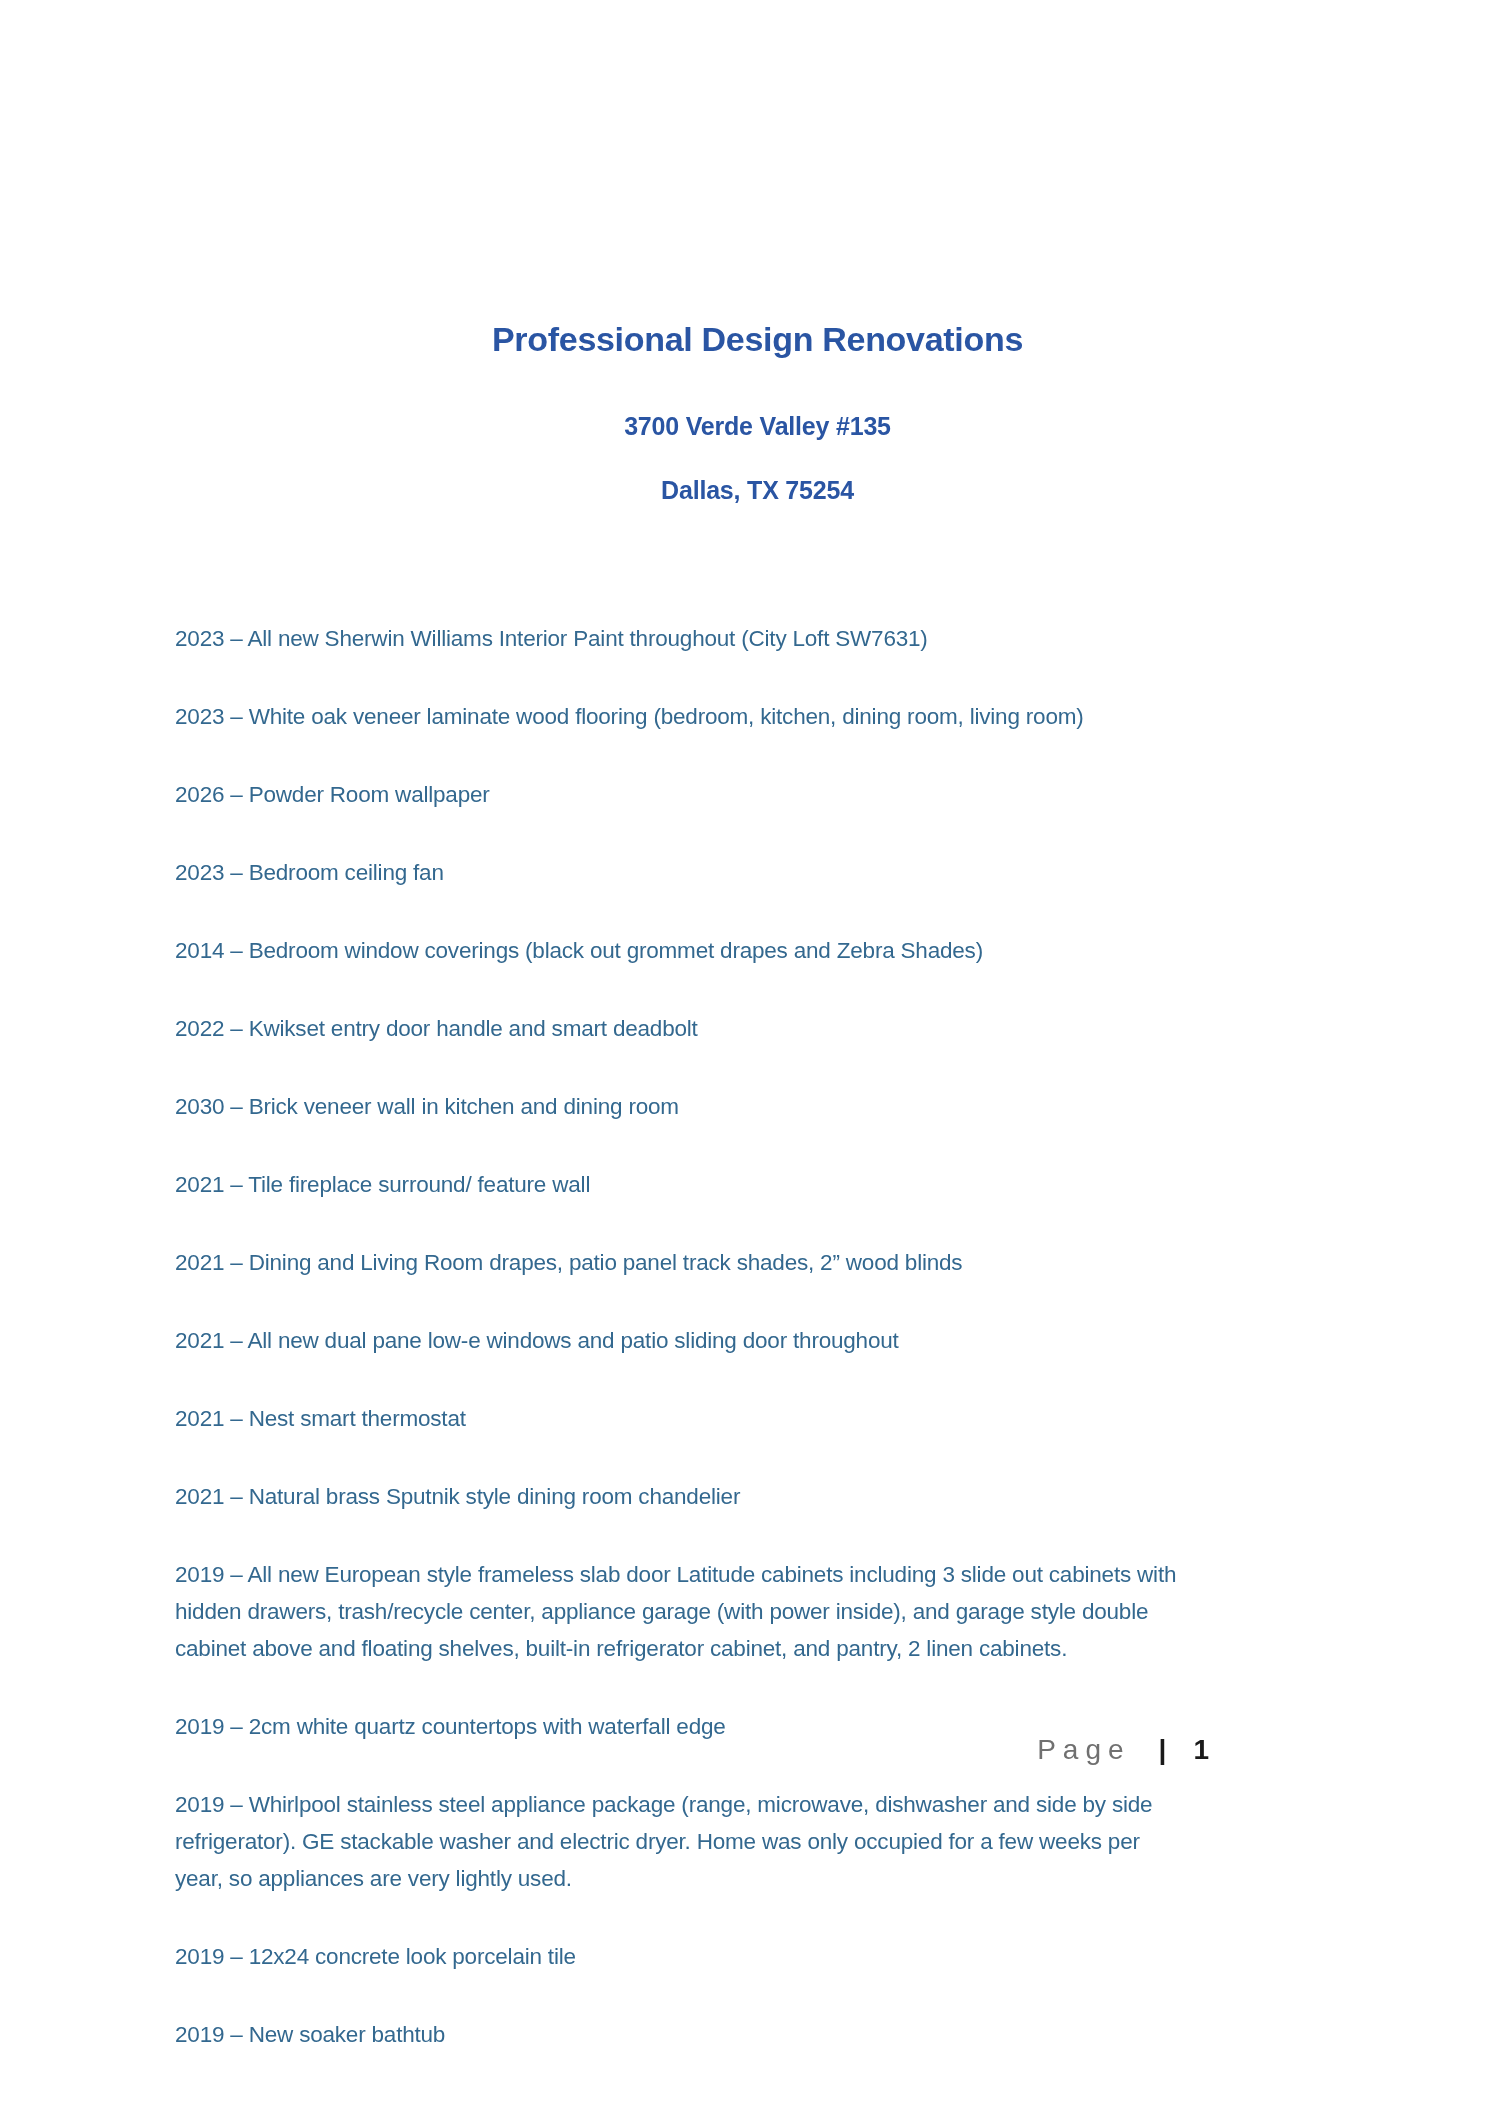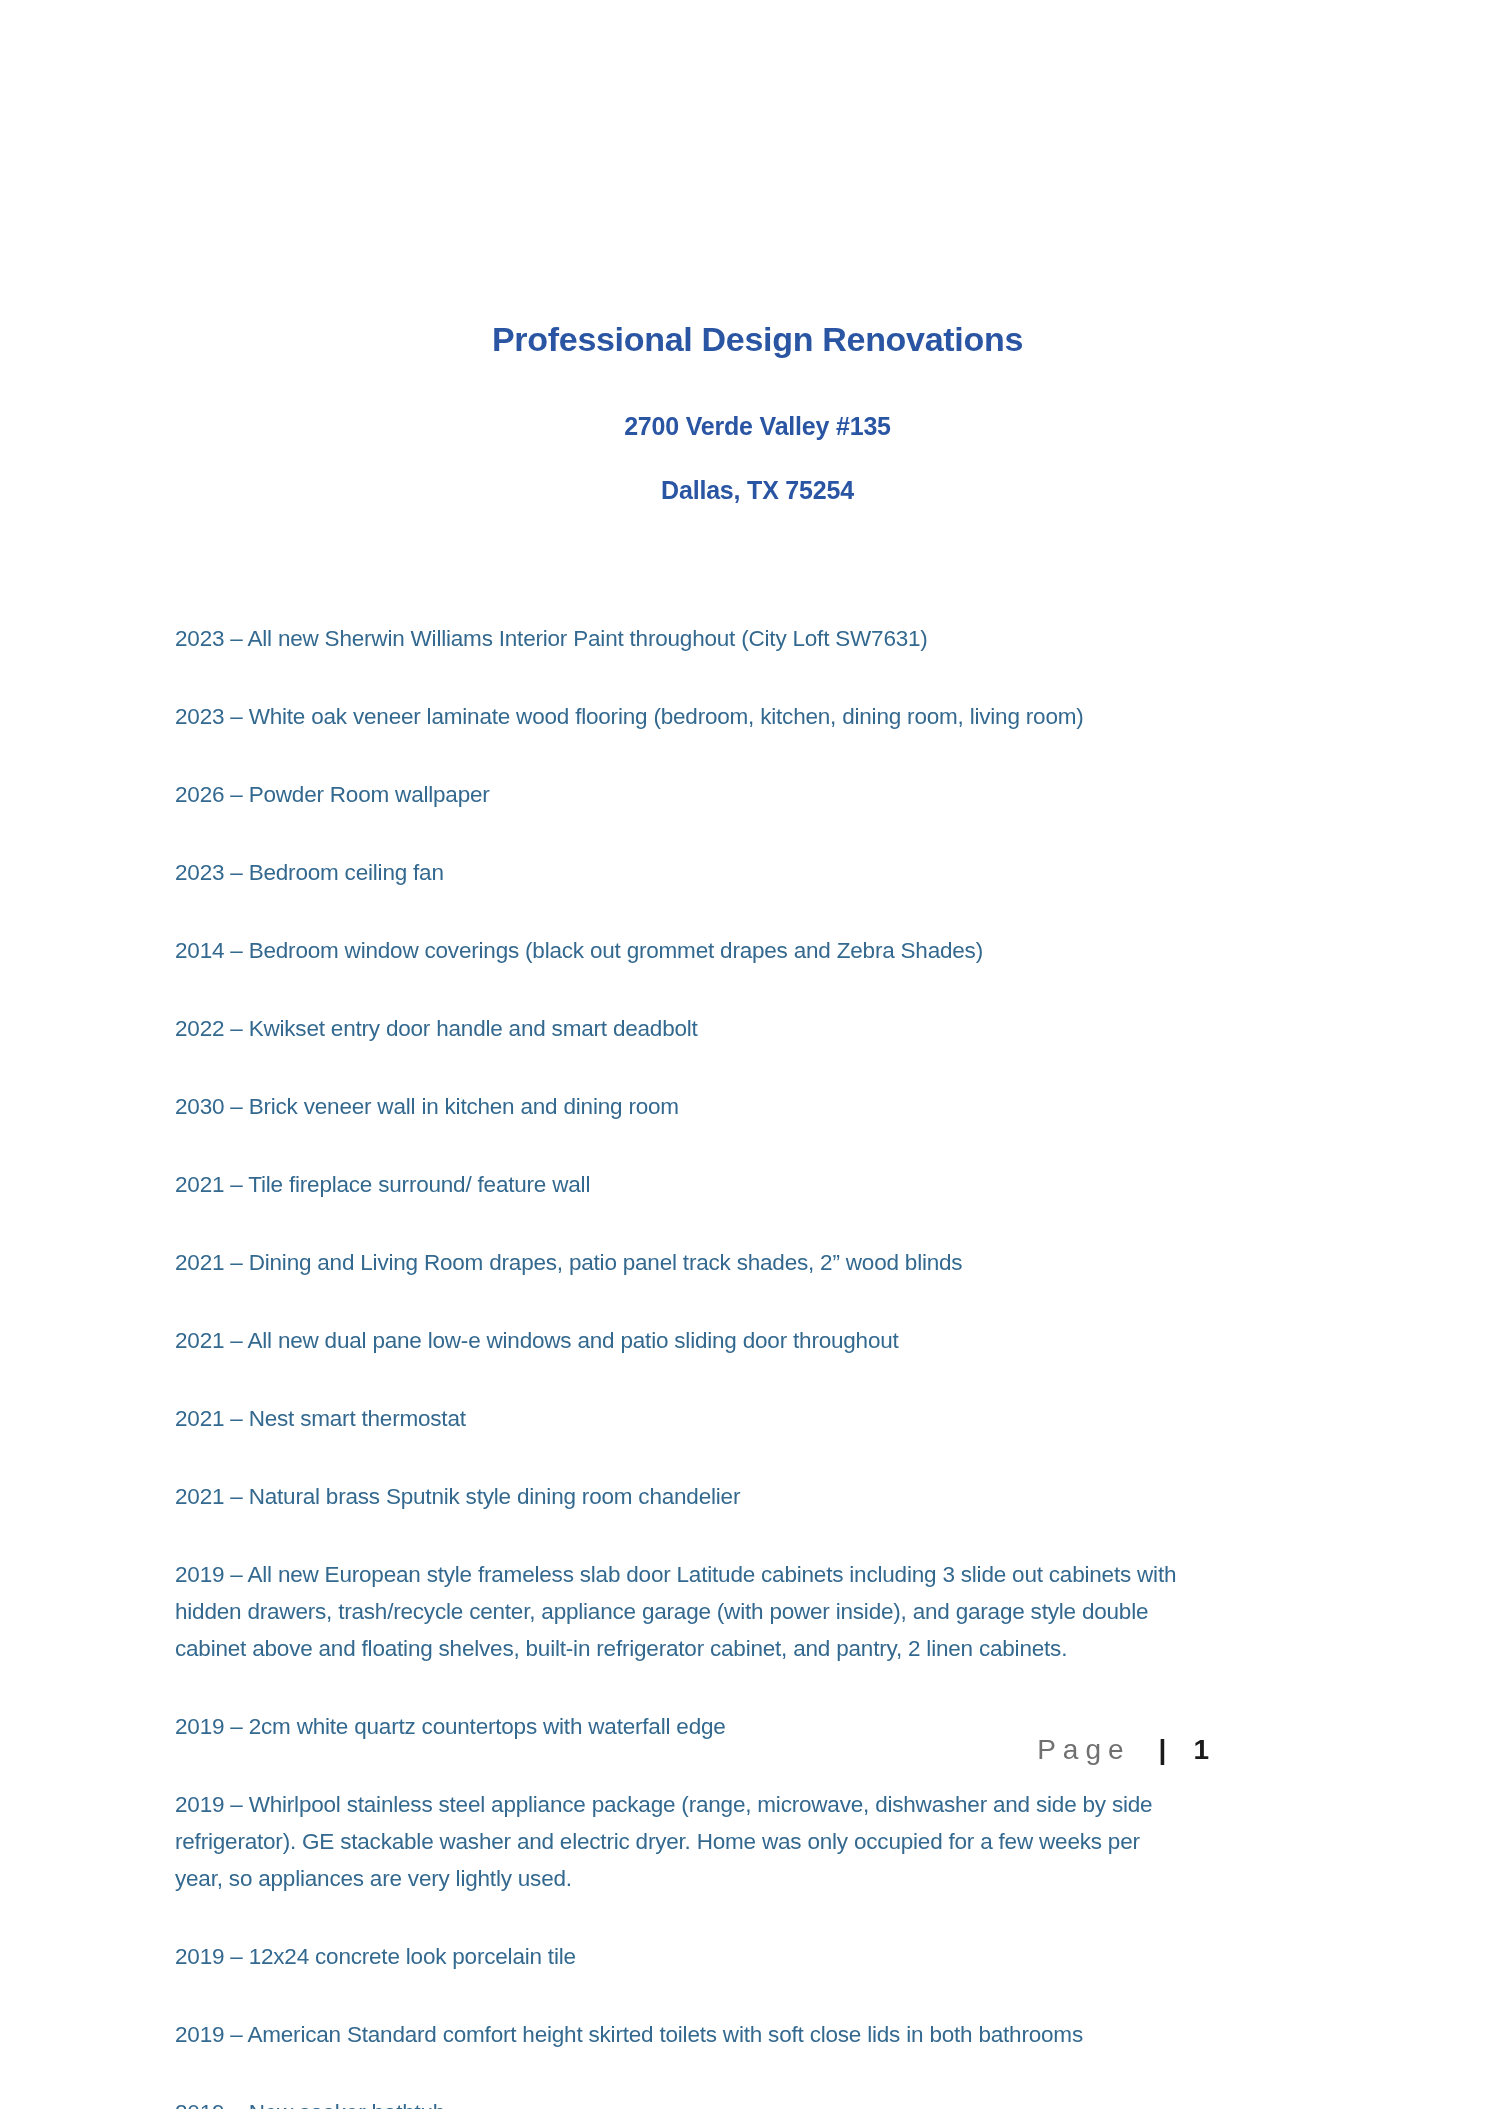--- a/index.html
+++ b/index.html
@@ -77,21 +77,21 @@
   }
 </style>
 </head>
 <body>
 
 <div class="doc-page">
 
   <div class="heading-block">
     <div class="doc-title">Professional Design Renovations</div>
     <div class="doc-address">
-      <div>2700 Verde Valley #135</div>
+      <div>3700 Verde Valley #135</div>
       <div>Dallas, TX 75254</div>
     </div>
   </div>
 
   <div class="items-block">
     <p class="reno-item">2023 – All new Sherwin Williams Interior Paint throughout (City Loft SW7631)</p>
     <p class="reno-item">2023 – White oak veneer laminate wood flooring (bedroom, kitchen, dining room, living room)</p>
     <p class="reno-item">2026 – Powder Room wallpaper</p>
     <p class="reno-item">2023 – Bedroom ceiling fan</p>
     <p class="reno-item">2014 – Bedroom window coverings (black out grommet drapes and Zebra Shades)</p>
@@ -99,21 +99,20 @@
     <p class="reno-item">2030 – Brick veneer wall in kitchen and dining room</p>
     <p class="reno-item">2021 – Tile fireplace surround/ feature wall</p>
     <p class="reno-item">2021 – Dining and Living Room drapes, patio panel track shades, 2” wood blinds</p>
     <p class="reno-item">2021 – All new dual pane low-e windows and patio sliding door throughout</p>
     <p class="reno-item">2021 – Nest smart thermostat</p>
     <p class="reno-item">2021 – Natural brass Sputnik style dining room chandelier</p>
     <p class="reno-item">2019 – All new European style frameless slab door Latitude cabinets including 3 slide out cabinets with hidden drawers, trash/recycle center, appliance garage (with power inside), and garage style double cabinet above and floating shelves, built-in refrigerator cabinet, and pantry, 2 linen cabinets.</p>
     <p class="reno-item">2019 – 2cm white quartz countertops with waterfall edge</p>
     <p class="reno-item">2019 – Whirlpool stainless steel appliance package (range, microwave, dishwasher and side by side refrigerator). GE stackable washer and electric dryer. Home was only occupied for a few weeks per year, so appliances are very lightly used.</p>
     <p class="reno-item">2019 – 12x24 concrete look porcelain tile</p>
-    <p class="reno-item">2019 – American Standard comfort height skirted toilets with soft close lids in both bathrooms</p>
     <p class="reno-item">2019 – New soaker bathtub</p>
   </div>
 
   <div class="page-footer">
     <span class="footer-label">Page</span><span class="footer-sep">|</span><span class="footer-number">1</span>
   </div>
 
 </div>
 
 </body></html>

